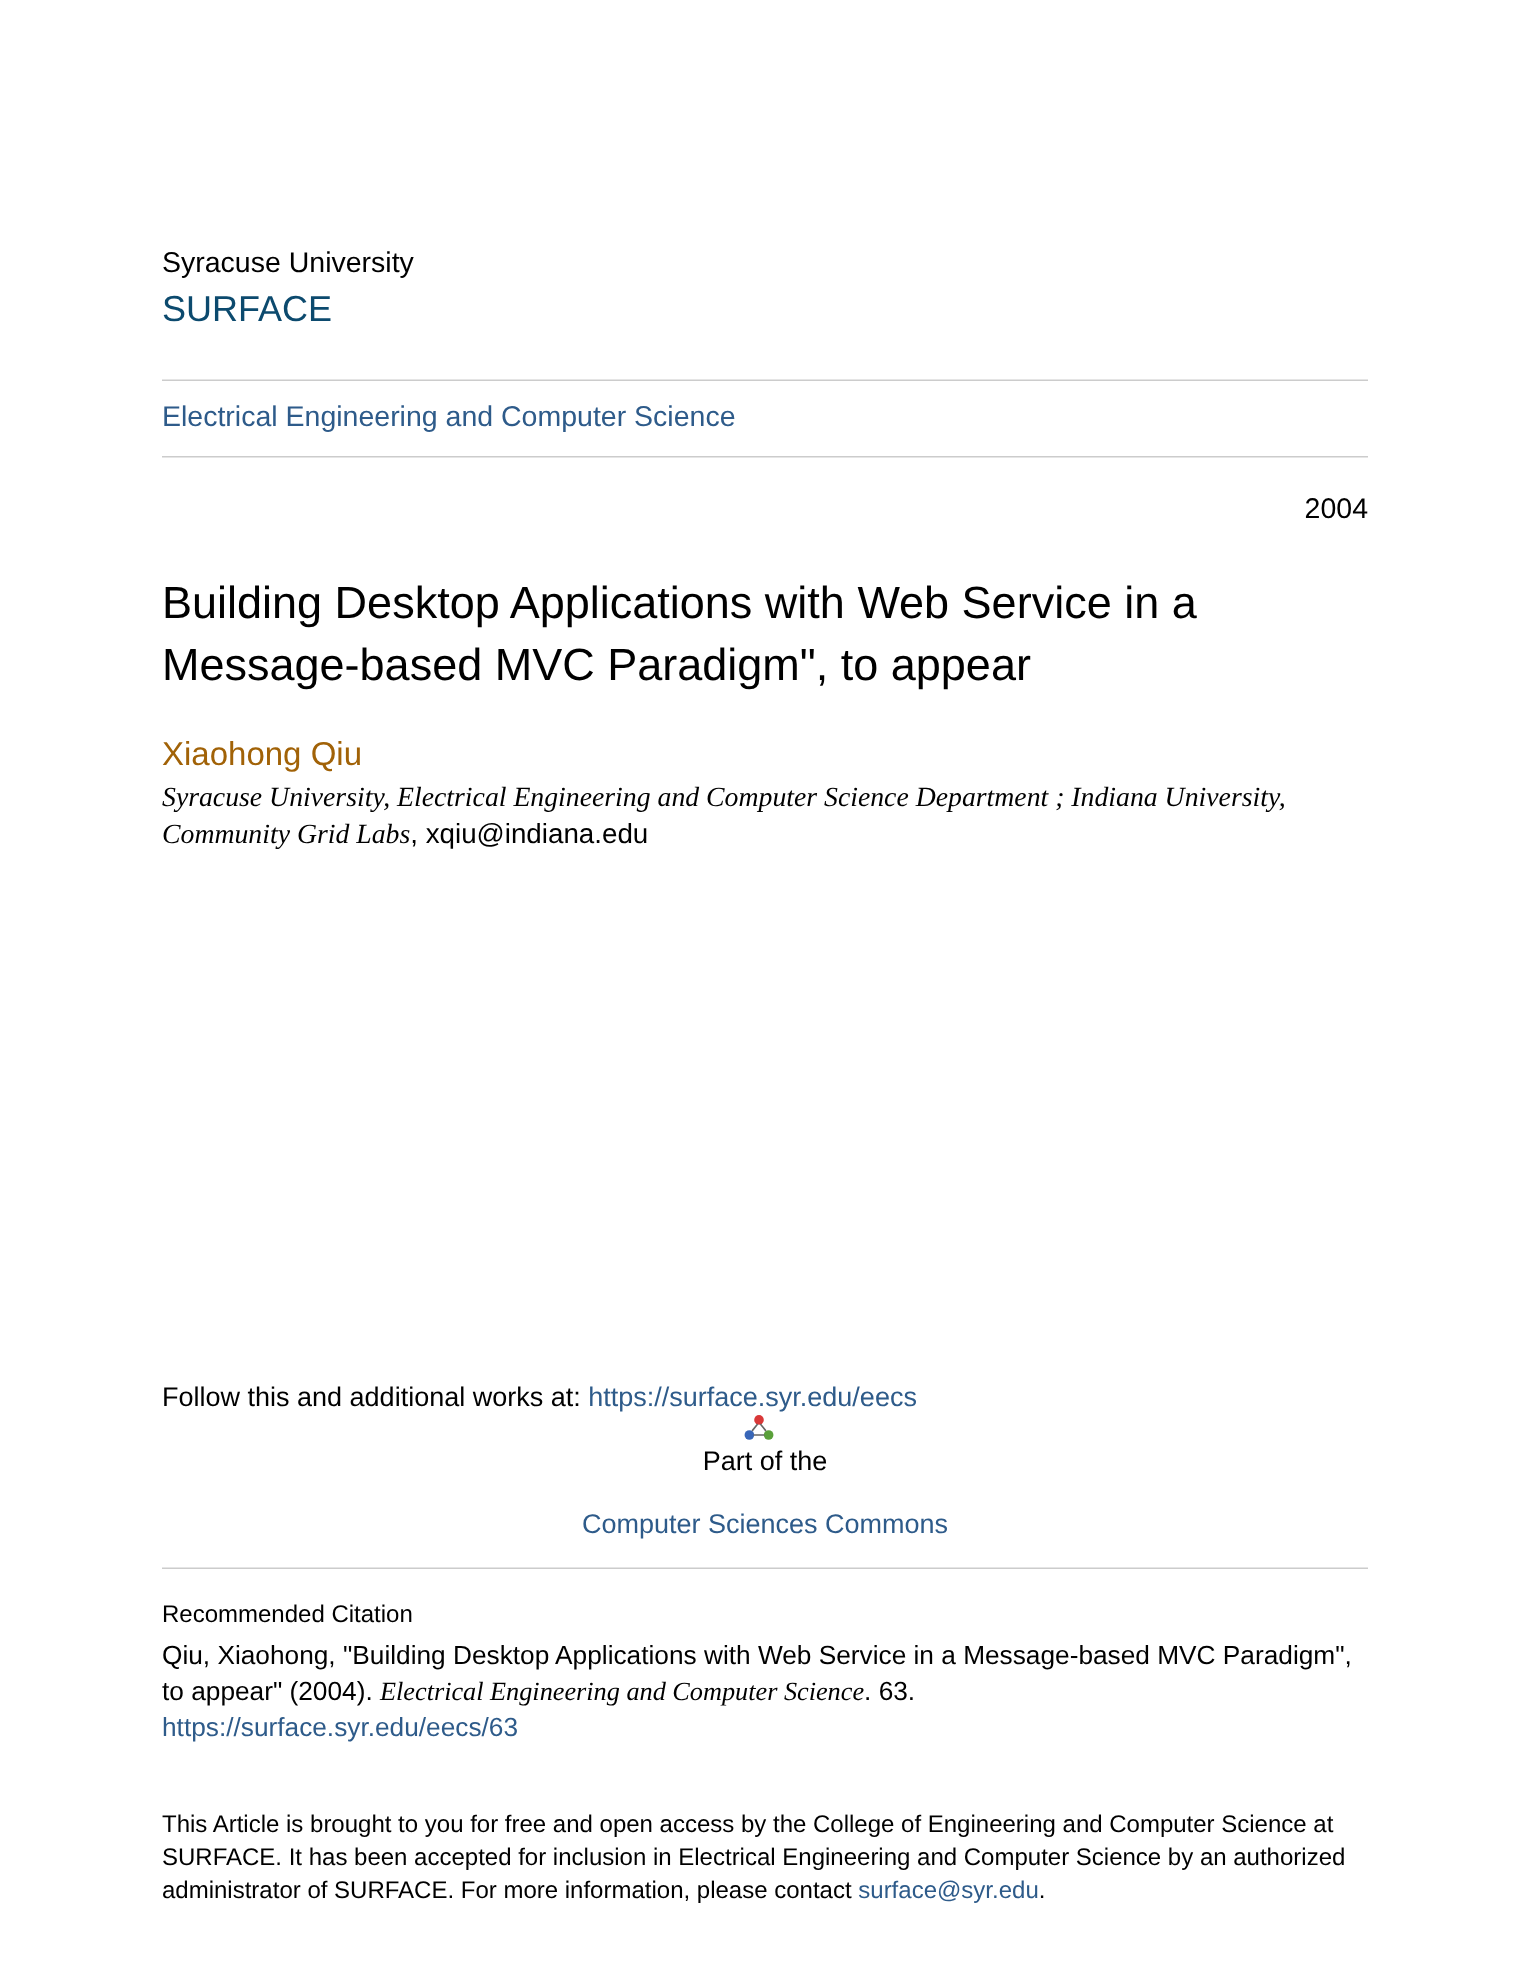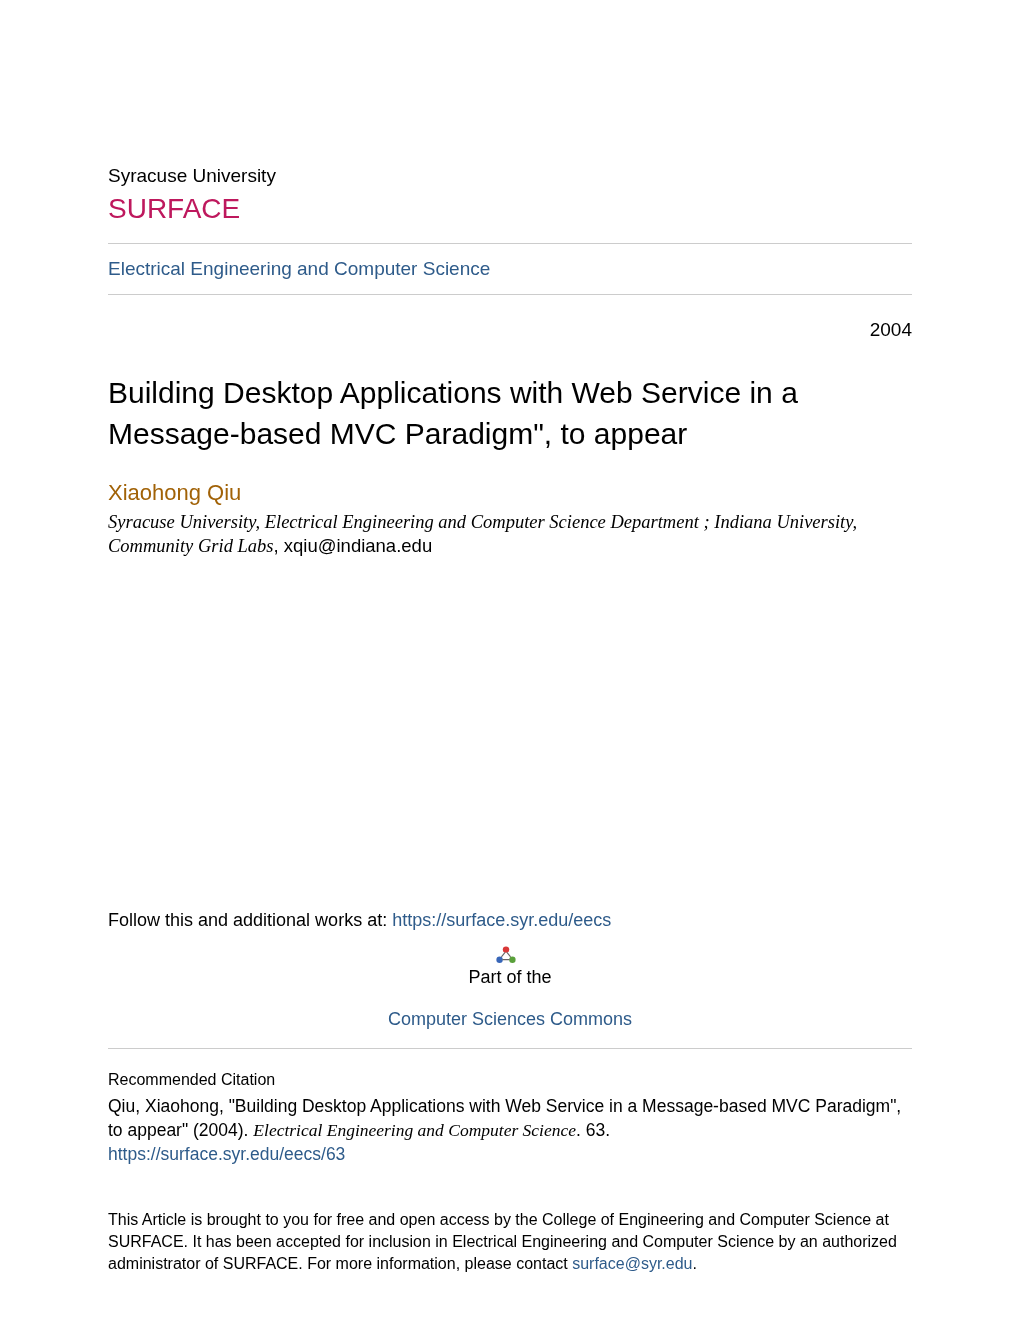--- a/index.html
+++ b/index.html
@@ -17,25 +17,25 @@
     }
     .university-name {
       font-family: Arial, Helvetica, sans-serif;
       font-size: 19px;
       font-weight: 400;
       color: #000000;
       margin-bottom: 6px;
     }
     .surface-link {
       font-family: Arial, Helvetica, sans-serif;
-      font-size: 28px;
-      color: #be185d;
+      font-size: 24px;
+      color: #0c4a6e;
       text-decoration: none;
       display: inline-block;
-      margin-bottom: 18px;
+      margin-bottom: 32px;
     }
     .divider {
       border: none;
       border-top: 1px solid #cccccc;
       margin: 0;
     }
     .nav-links {
       display: flex;
       justify-content: space-between;
       padding: 14px 0;
@@ -80,21 +80,20 @@
       font-style: normal;
       font-family: Arial, Helvetica, sans-serif;
     }
     .spacer {
       height: 352px;
     }
     .follow-text {
       font-family: Arial, Helvetica, sans-serif;
       font-size: 18px;
       color: #000000;
-      margin-bottom: 14px;
     }
     .follow-text a {
       color: #2e5b8a;
       text-decoration: none;
     }
     .part-of {
       display: flex;
       align-items: center;
       font-family: Arial, Helvetica, sans-serif;
       font-size: 18px;

